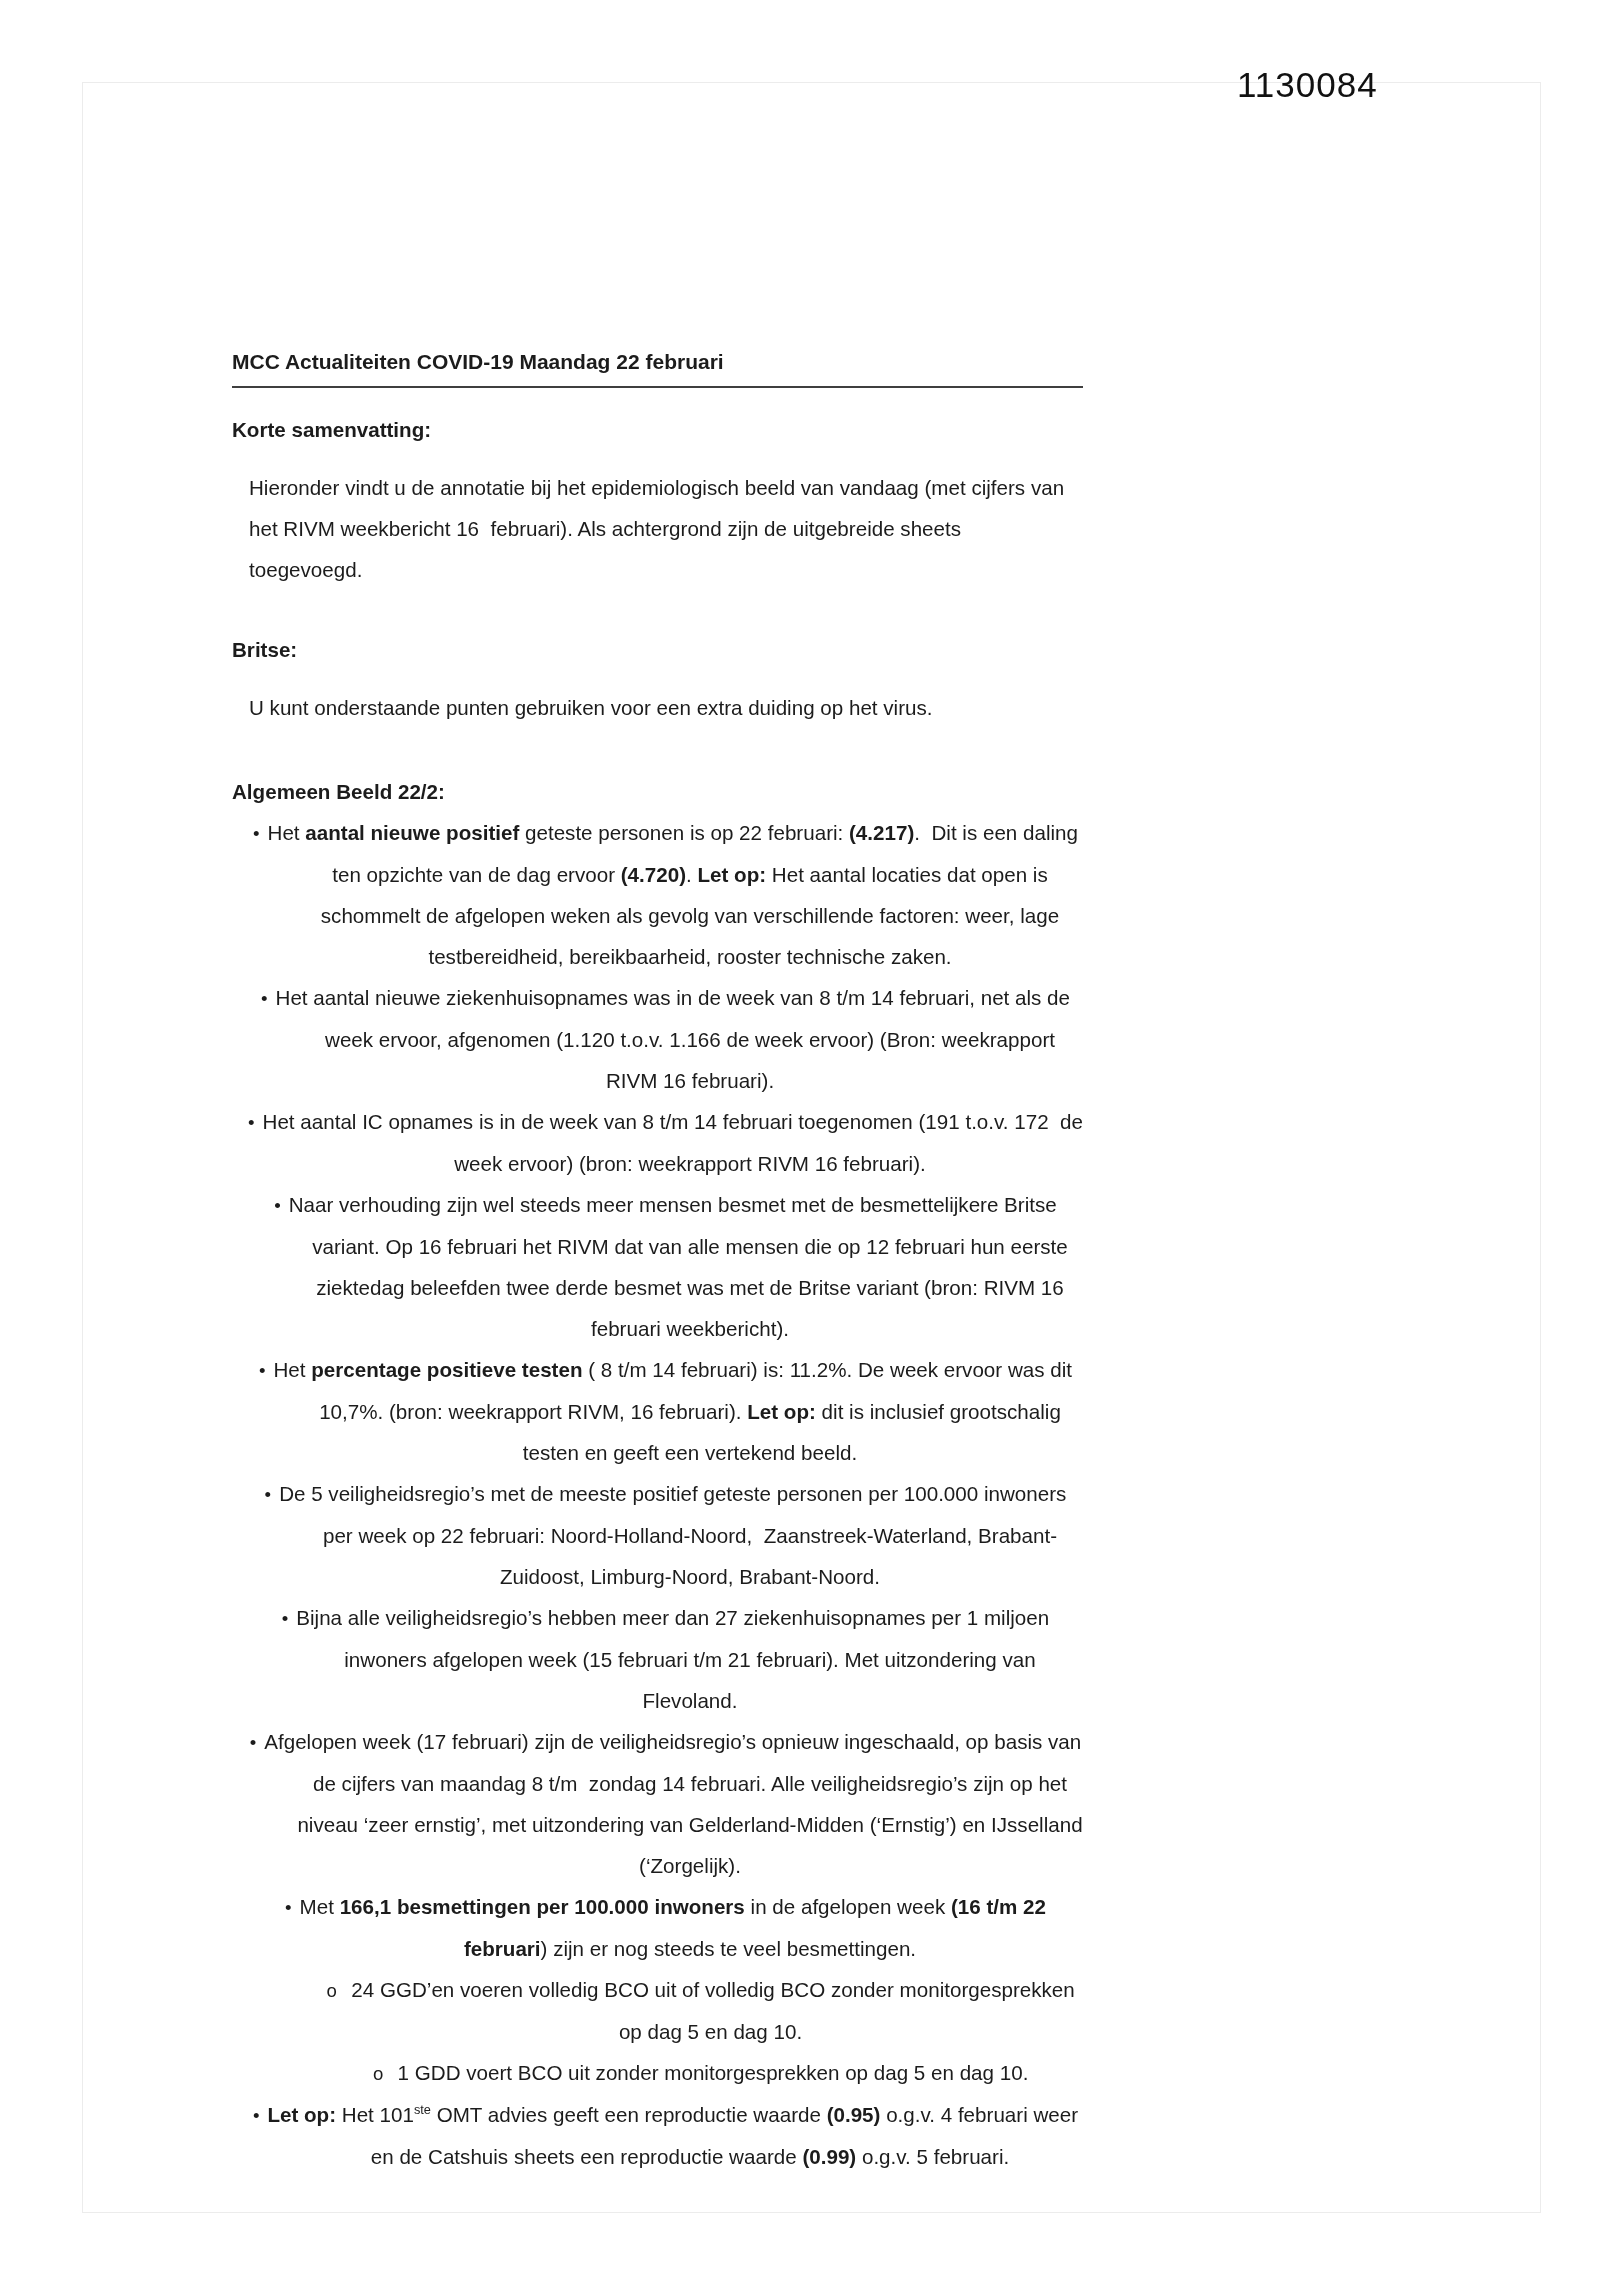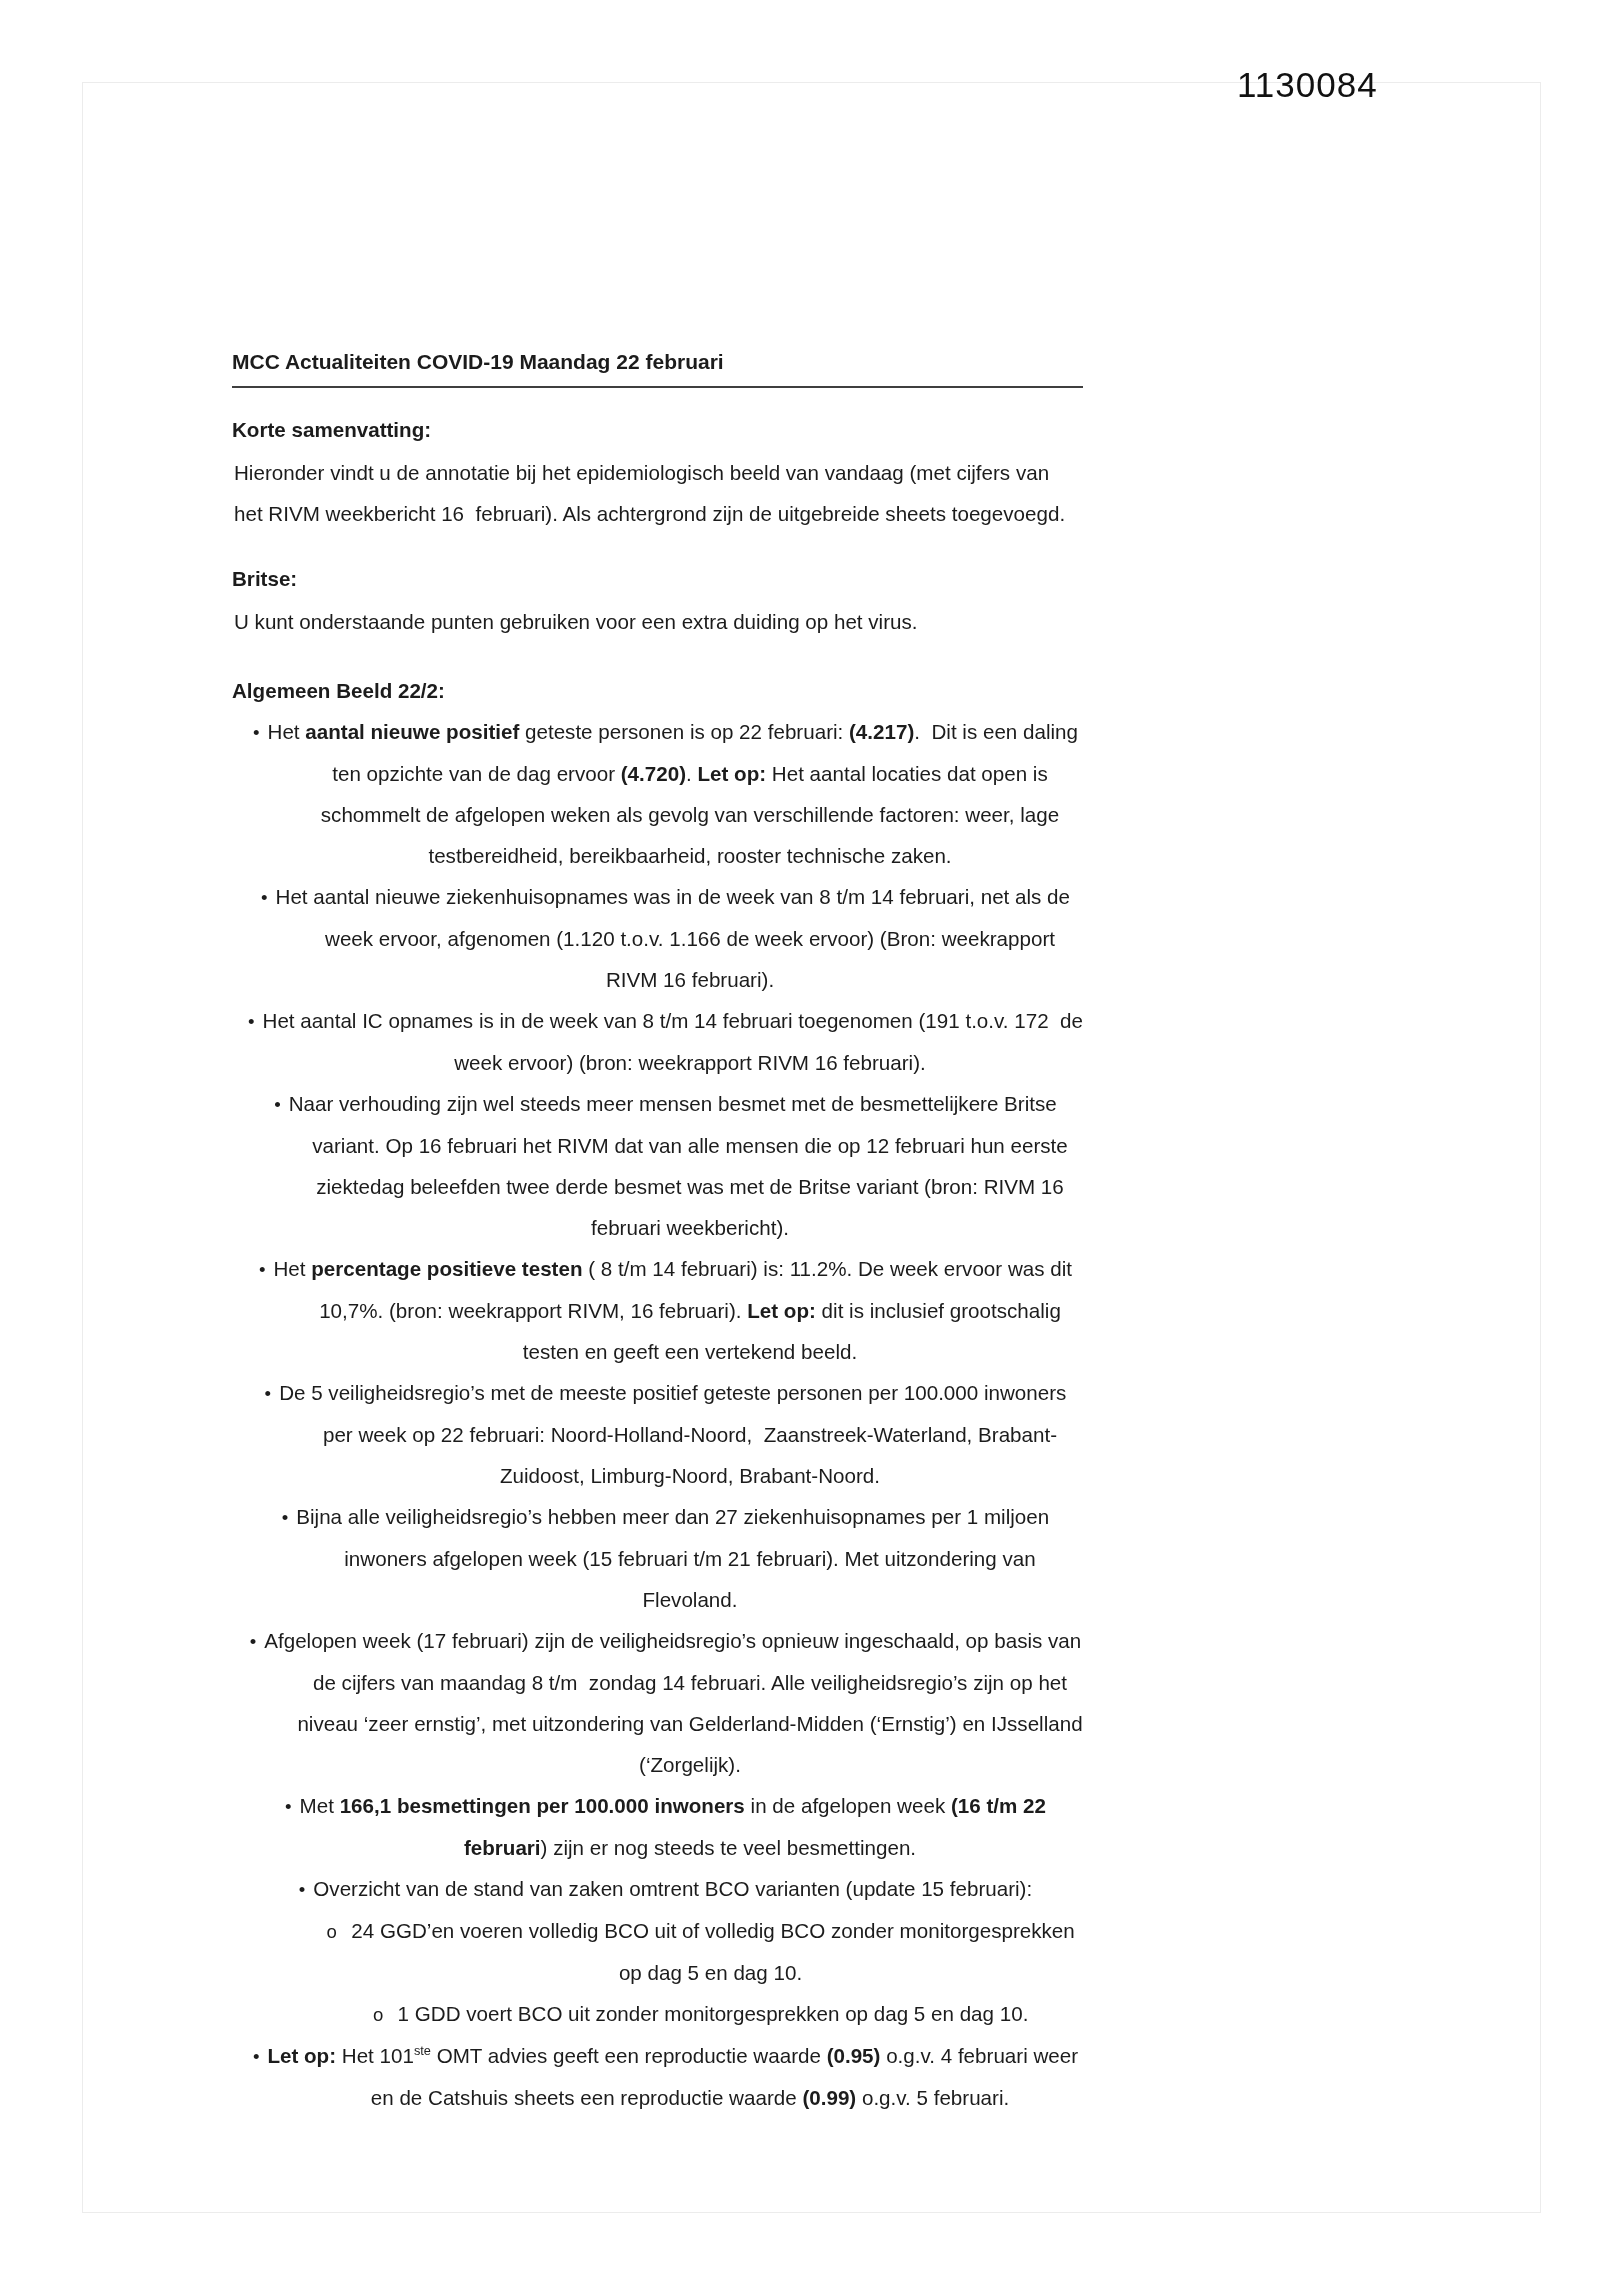--- a/index.html
+++ b/index.html
@@ -48,21 +48,21 @@
   .rule {
     border: none;
     border-top: 2px solid #3f3f3f;
     margin: 3.9px 0 21.6px 0;
   }
   .heading {
     font-weight: bold;
     margin: 0;
   }
   .para {
-    margin: 2px;
+    margin: 17px;
     white-space: pre-wrap;
   }
   .spacer-sm { height: 21.6px; }
   .spacer-md { height: 25.5px; }
   .bullet-list { margin: 0; padding: 0; text-align: center; }
   .bullet { margin: 0; }
   .b1 {
     padding-left: 65px;
     text-indent: -57px;
   }
@@ -112,20 +112,19 @@
   <div class="bullet-list">
       <div class="bullet b1"><span class="marker">•</span><span class="btext"><span>Het </span><span class="bold">aantal nieuwe positief</span><span> geteste personen is op 22 februari: </span><span class="bold">(4.217)</span><span>.  Dit is een daling ten opzichte van de dag ervoor </span><span class="bold">(4.720)</span><span>. </span><span class="bold">Let op:</span><span> Het aantal locaties dat open is schommelt de afgelopen weken als gevolg van verschillende factoren: weer, lage testbereidheid, bereikbaarheid, rooster technische zaken.</span></span></div>
       <div class="bullet b1"><span class="marker">•</span><span class="btext"><span>Het aantal nieuwe ziekenhuisopnames was in de week van 8 t/m 14 februari, net als de week ervoor, afgenomen (1.120 t.o.v. 1.166 de week ervoor) (Bron: weekrapport RIVM 16 februari).</span></span></div>
       <div class="bullet b1"><span class="marker">•</span><span class="btext"><span>Het aantal IC opnames is in de week van 8 t/m 14 februari toegenomen (191 t.o.v. 172  de week ervoor) (bron: weekrapport RIVM 16 februari).</span></span></div>
       <div class="bullet b1"><span class="marker">•</span><span class="btext"><span>Naar verhouding zijn wel steeds meer mensen besmet met de besmettelijkere Britse variant. Op 16 februari het RIVM dat van alle mensen die op 12 februari hun eerste ziektedag beleefden twee derde besmet was met de Britse variant (bron: RIVM 16 februari weekbericht).</span></span></div>
       <div class="bullet b1"><span class="marker">•</span><span class="btext"><span>Het </span><span class="bold">percentage positieve testen</span><span> ( 8 t/m 14 februari) is: 11.2%. De week ervoor was dit 10,7%. (bron: weekrapport RIVM, 16 februari). </span><span class="bold">Let op:</span><span> dit is inclusief grootschalig testen en geeft een vertekend beeld.</span></span></div>
       <div class="bullet b1"><span class="marker">•</span><span class="btext"><span>De 5 veiligheidsregio’s met de meeste positief geteste personen per 100.000 inwoners per week op 22 februari: Noord-Holland-Noord,  Zaanstreek-Waterland, Brabant-Zuidoost, Limburg-Noord, Brabant-Noord.</span></span></div>
       <div class="bullet b1"><span class="marker">•</span><span class="btext"><span>Bijna alle veiligheidsregio’s hebben meer dan 27 ziekenhuisopnames per 1 miljoen inwoners afgelopen week (15 februari t/m 21 februari). Met uitzondering van Flevoland.</span></span></div>
       <div class="bullet b1"><span class="marker">•</span><span class="btext"><span>Afgelopen week (17 februari) zijn de veiligheidsregio’s opnieuw ingeschaald, op basis van de cijfers van maandag 8 t/m  zondag 14 februari. Alle veiligheidsregio’s zijn op het niveau ‘zeer ernstig’, met uitzondering van Gelderland-Midden (‘Ernstig’) en IJsselland (‘Zorgelijk).</span></span></div>
       <div class="bullet b1"><span class="marker">•</span><span class="btext"><span>Met </span><span class="bold">166,1 besmettingen per 100.000 inwoners</span><span> in de afgelopen week </span><span class="bold">(16 t/m 22 februari</span><span>) zijn er nog steeds te veel besmettingen.</span></span></div>
-      <div class="bullet b1"><span class="marker">•</span><span class="btext"><span>Overzicht van de stand van zaken omtrent BCO varianten (update 15 februari):</span></span></div>
       <div class="bullet b2"><span class="marker">o</span><span class="btext"><span>24 GGD’en voeren volledig BCO uit of volledig BCO zonder monitorgesprekken op dag 5 en dag 10.</span></span></div>
       <div class="bullet b2"><span class="marker">o</span><span class="btext"><span>1 GDD voert BCO uit zonder monitorgesprekken op dag 5 en dag 10.</span></span></div>
       <div class="bullet b1"><span class="marker">•</span><span class="btext"><span class="bold">Let op:</span><span> Het 101</span><span class="sup">ste</span><span> OMT advies geeft een reproductie waarde </span><span class="bold">(0.95)</span><span> o.g.v. 4 februari weer en de Catshuis sheets een reproductie waarde </span><span class="bold">(0.99)</span><span> o.g.v. 5 februari.</span></span></div>
     </div>
 
 </div>
 
 
 </body></html>

